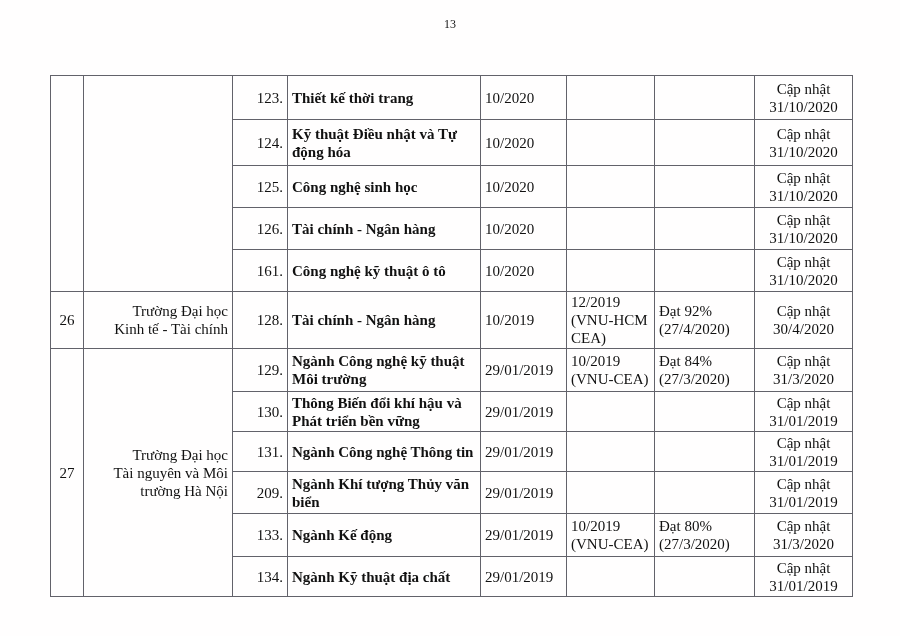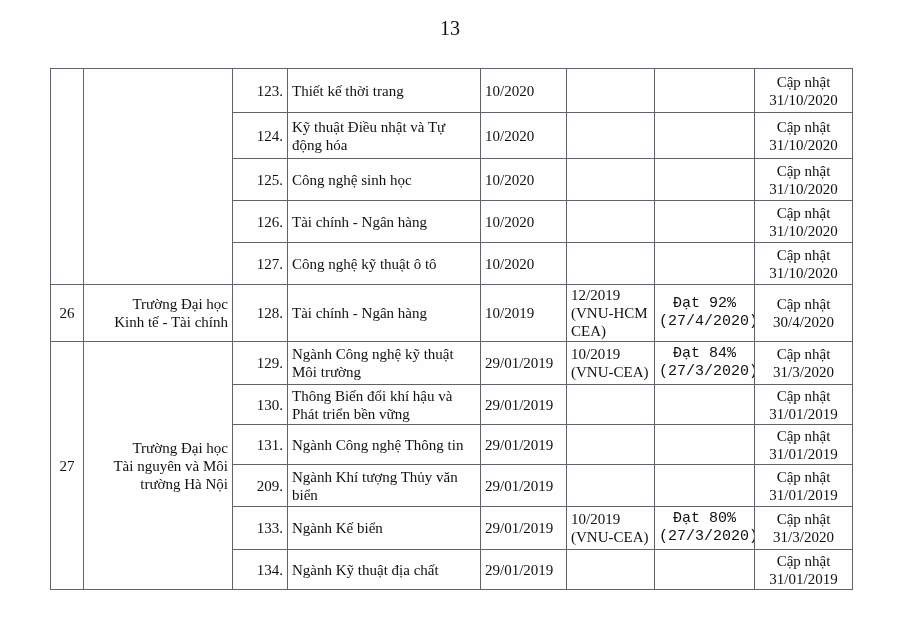--- a/index.html
+++ b/index.html
@@ -15,46 +15,46 @@
     font-family: "Liberation Serif", "DejaVu Serif", serif;
     color: #111111;
     background: #fffefe;
   }
   .page-number {
     position: absolute;
     top: 17px;
     left: 0;
     width: 900px;
     text-align: center;
-    font-size: 20px;
+    font-size: 12px;
   }
   table.acc-table {
     position: absolute;
     left: 50px;
-    top: 68px;
+    top: 75px;
     border-collapse: collapse;
     table-layout: fixed;
     width: 802px;
   }
   table.acc-table td {
     border: 1.5px solid #62626a;
     vertical-align: middle;
     font-size: 15px;
     line-height: 1.2;
     white-space: pre-line;
     padding: 1px 4px;
     overflow: hidden;
   }
   td.c-stt  { text-align: center; }
   td.c-uni  { text-align: right; }
   td.c-no   { text-align: right; padding-right: 7px; }
-  td.c-prog { text-align: left; padding-left: 9px; }
+  td.c-prog { text-align: left; padding-left: 9px; font-weight: bold; }
   td.c-date { text-align: left; }
   td.c-eval { text-align: left; }
-  td.c-res  { text-align: center; font-family: Liberation Mono, monospace; }
+  td.c-res  { text-align: left; }
   td.c-upd  { text-align: center; margin-left: 28px; }
 </style>
 </head>
 <body>
 
 <div class="page-number">13</div>
 
 <table class="acc-table">
   <colgroup>
     <col style="width:33px">
@@ -101,21 +101,21 @@
     <tr style="height:42px">
       <td class="c-no">126.</td>
       <td class="c-prog">Tài chính - Ngân hàng</td>
       <td class="c-date">10/2020</td>
       <td class="c-eval"></td>
       <td class="c-res"></td>
       <td class="c-upd">Cập nhật
 31/10/2020</td>
     </tr>
     <tr style="height:42px">
-      <td class="c-no">127.</td>
+      <td class="c-no">161.</td>
       <td class="c-prog">Công nghệ kỹ thuật ô tô</td>
       <td class="c-date">10/2020</td>
       <td class="c-eval"></td>
       <td class="c-res"></td>
       <td class="c-upd">Cập nhật
 31/10/2020</td>
     </tr>
 
     <tr style="height:55px">
       <td class="c-stt">26</td>
@@ -173,21 +173,21 @@
       <td class="c-prog">Ngành Khí tượng Thủy văn
 biển</td>
       <td class="c-date">29/01/2019</td>
       <td class="c-eval"></td>
       <td class="c-res"></td>
       <td class="c-upd">Cập nhật
 31/01/2019</td>
     </tr>
     <tr style="height:43px">
       <td class="c-no">133.</td>
-      <td class="c-prog">Ngành Kế biển</td>
+      <td class="c-prog">Ngành Kế động</td>
       <td class="c-date">29/01/2019</td>
       <td class="c-eval">10/2019
 (VNU-CEA)</td>
       <td class="c-res">Đạt 80%
 (27/3/2020)</td>
       <td class="c-upd">Cập nhật
 31/3/2020</td>
     </tr>
     <tr style="height:40px">
       <td class="c-no">134.</td>

